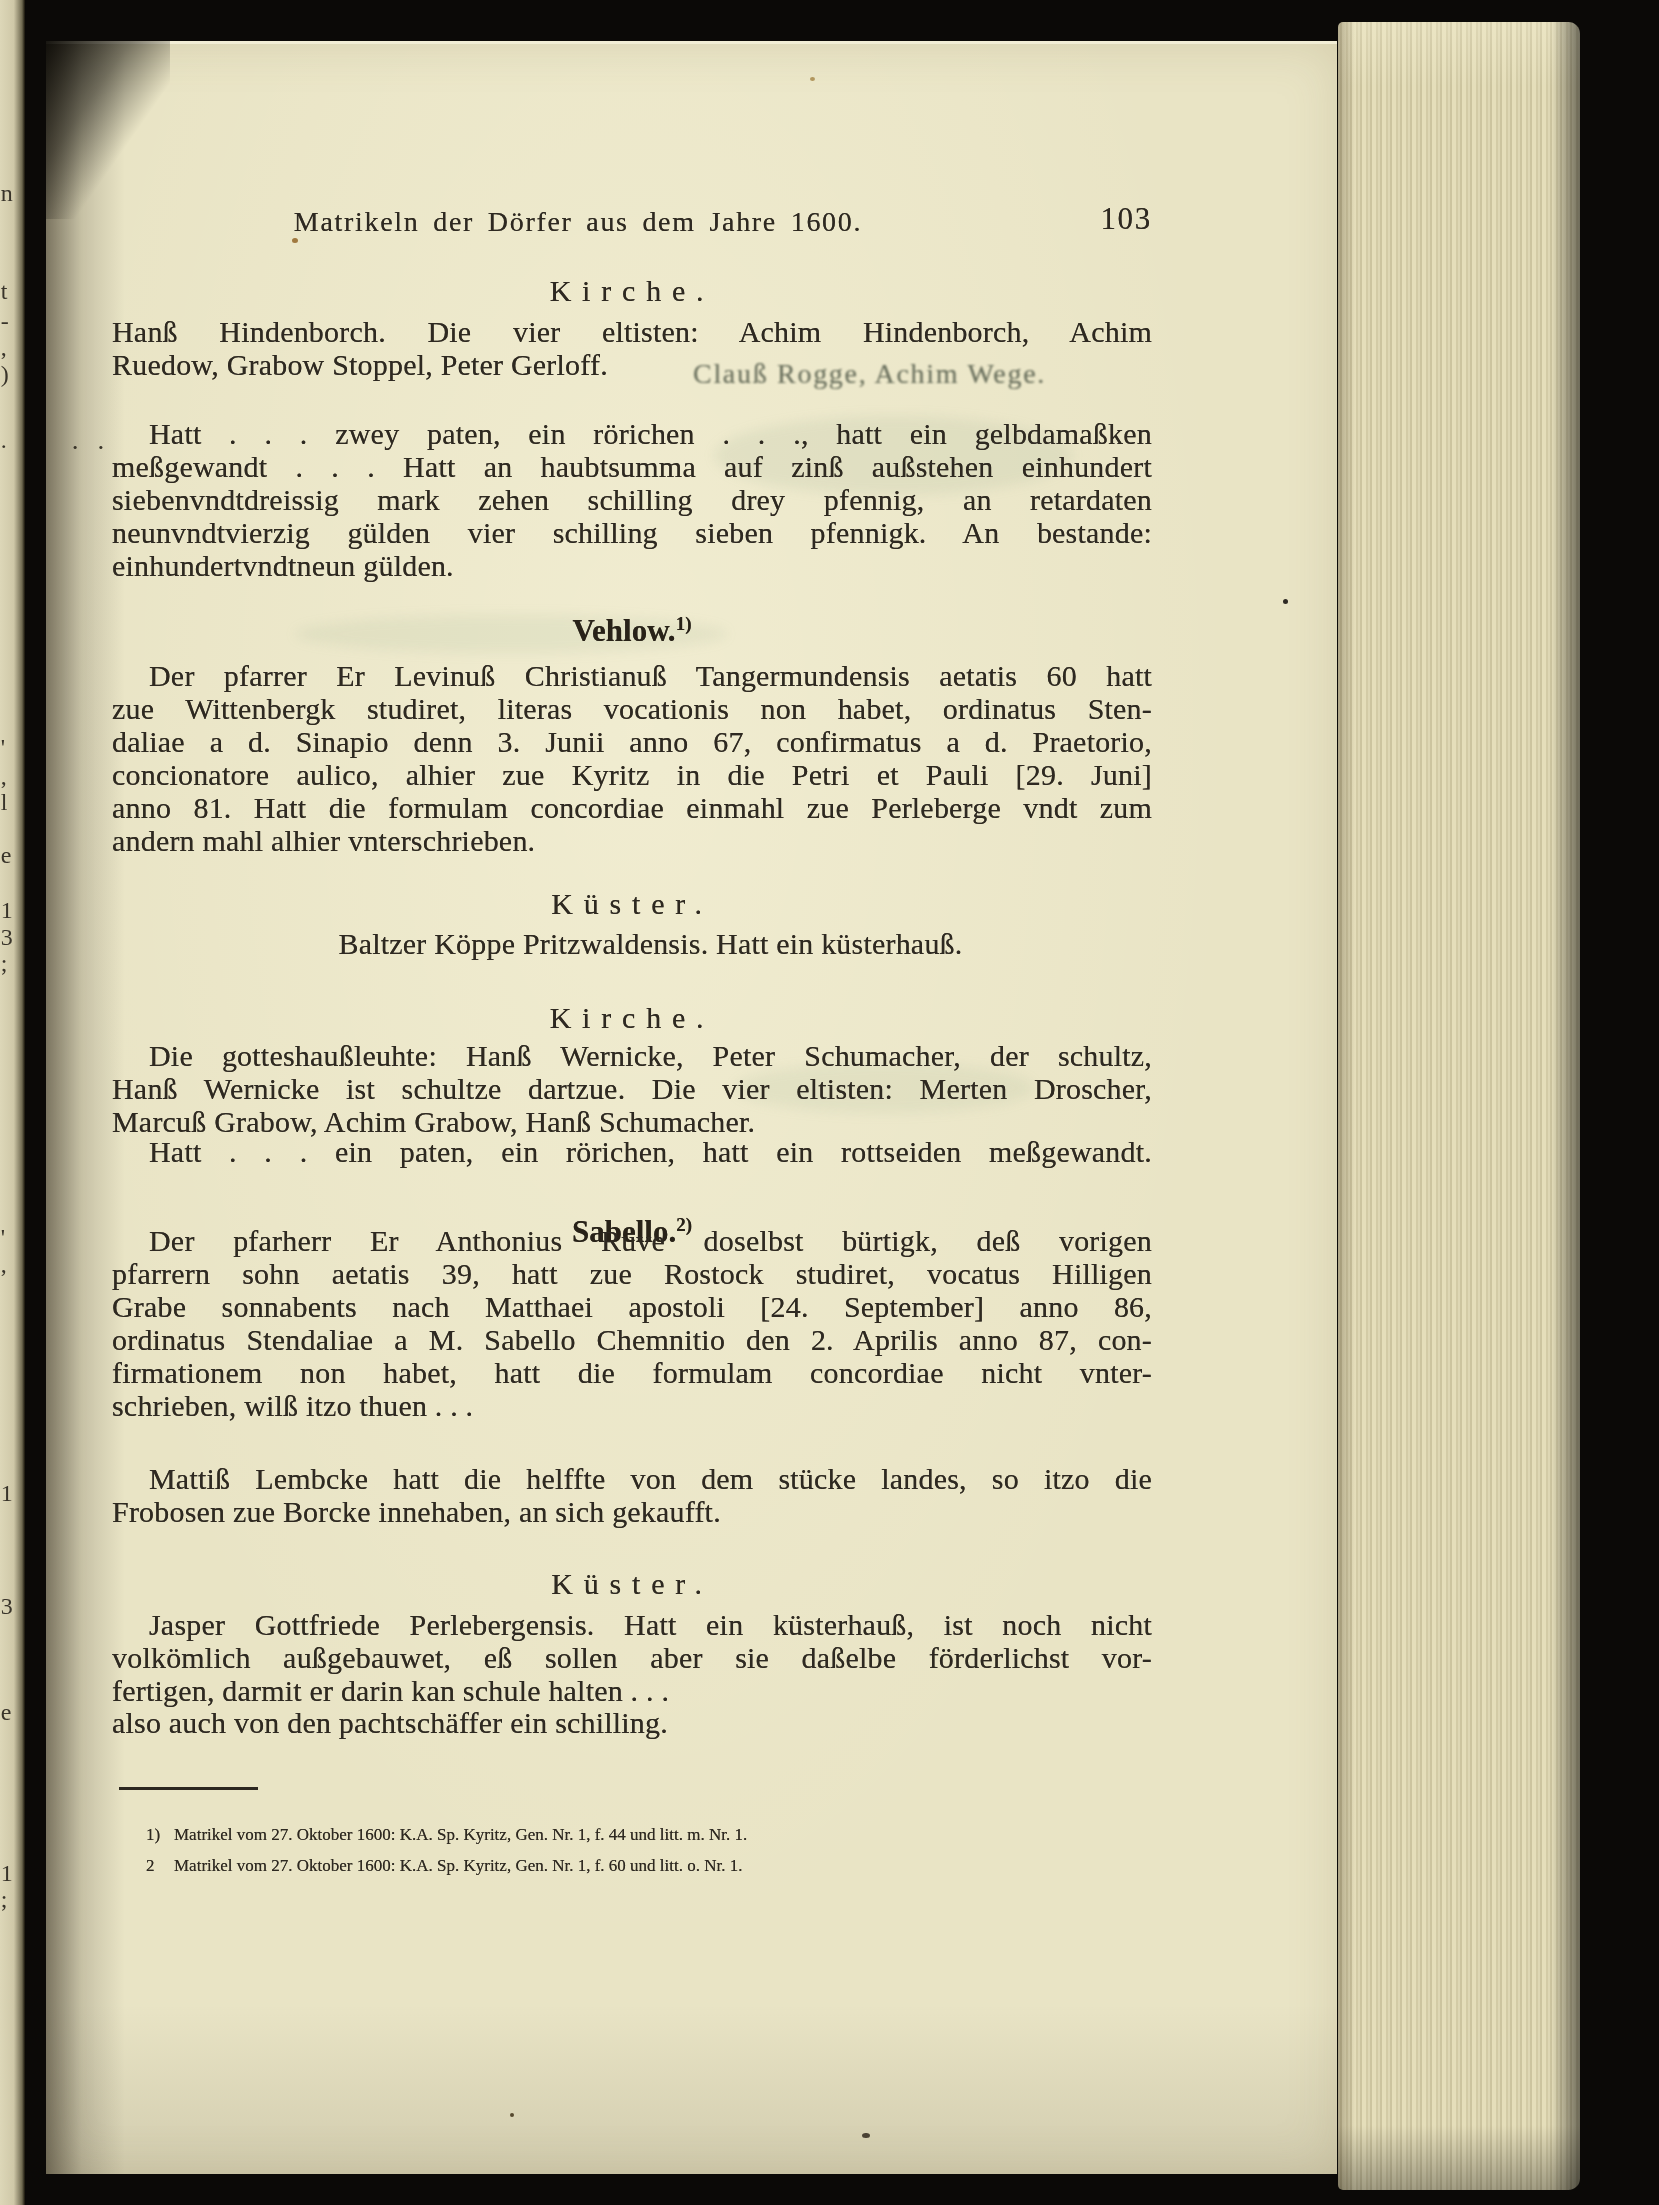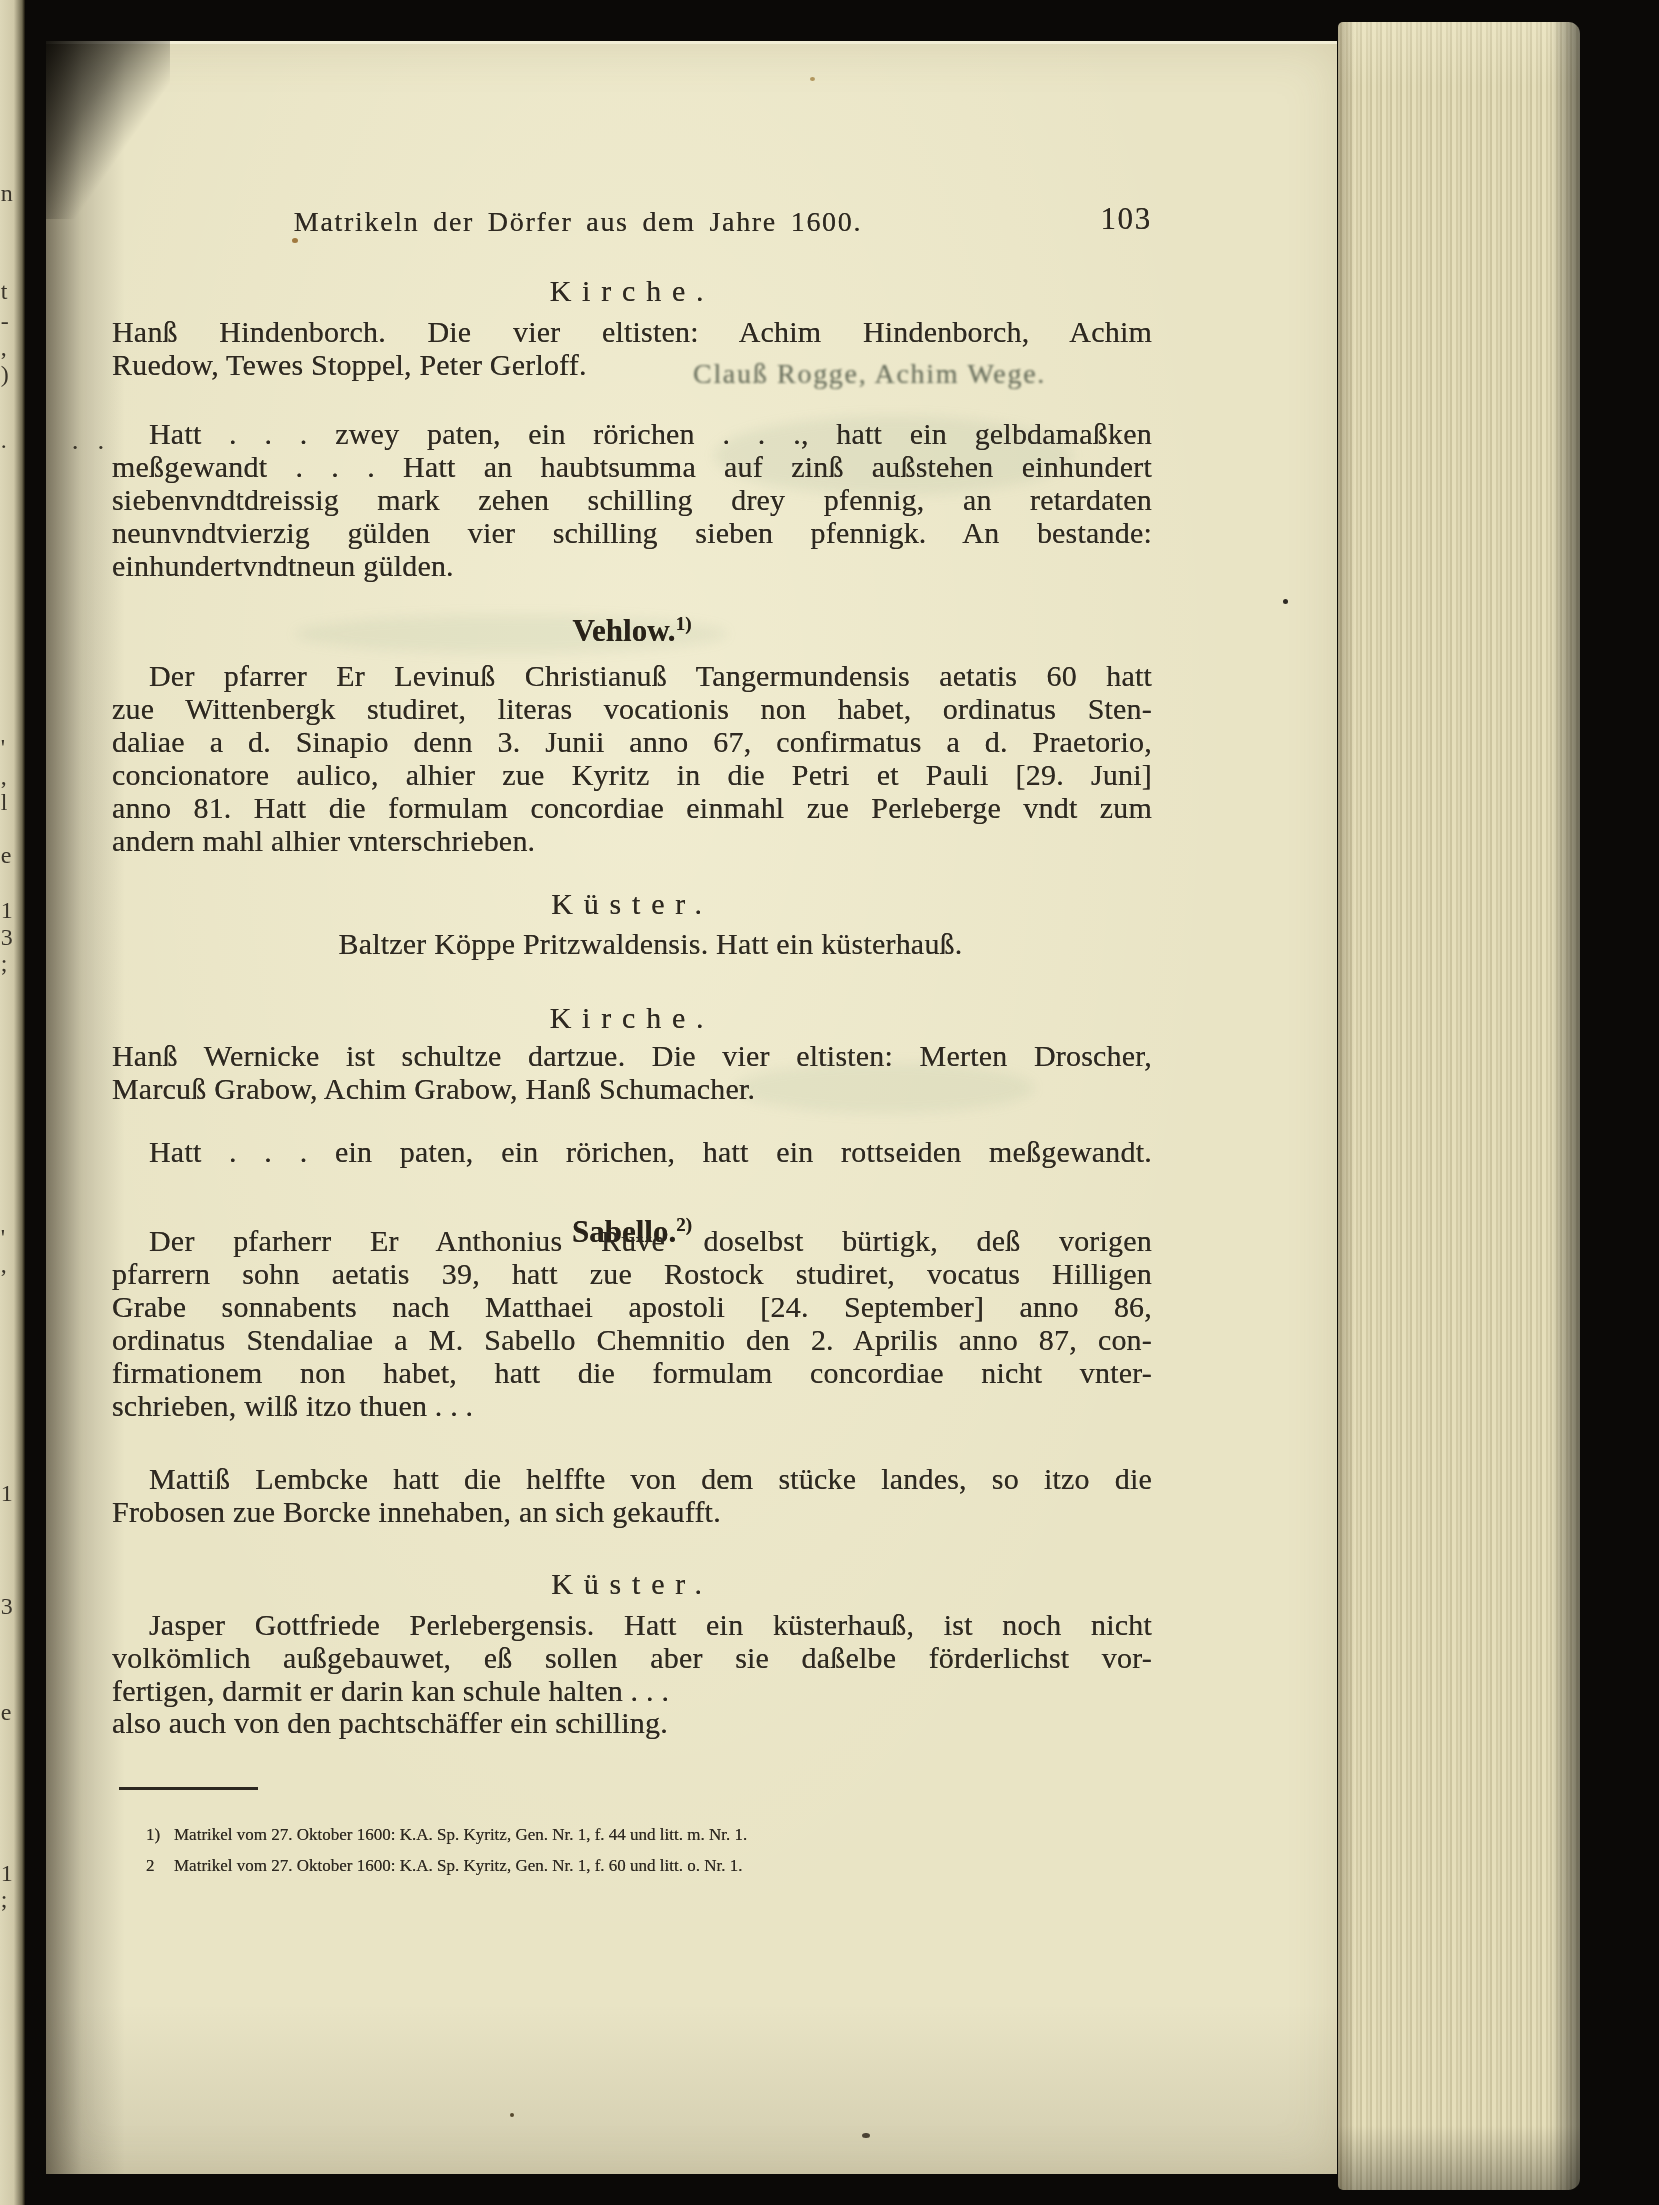--- a/index.html
+++ b/index.html
@@ -143,21 +143,21 @@
 
       <div class="blk header-row" style="top:159px">
         <div class="page-title">Matrikeln der Dörfer aus dem Jahre 1600.</div>
         <span class="page-number">103</span>
       </div>
 
       <div id="blocks">
           <div class="blk h-spaced" style="top: 229px;">Kirche.</div>
           <div class="blk para" style="top: 271px;">
             <div class="line just">Hanß Hindenborch. Die vier eltisten: Achim Hindenborch, Achim</div>
-            <div class="line">Ruedow, Tewes Stoppel, Peter Gerloff.</div>
+            <div class="line">Ruedow, Grabow Stoppel, Peter Gerloff.</div>
           </div>
           <div class="blk para" style="top: 373px;">
             <div class="line ind just">Hatt . . . zwey paten, ein rörichen . . ., hatt ein gelbdamaßken</div>
             <div class="line just">meßgewandt . . . Hatt an haubtsumma auf zinß außstehen einhundert</div>
             <div class="line just">siebenvndtdreissig mark zehen schilling drey pfennig, an retardaten</div>
             <div class="line just">neunvndtvierzig gülden vier schilling sieben pfennigk. An bestande:</div>
             <div class="line">einhundertvndtneun gülden.</div>
           </div>
           <div class="blk h-bold" style="top: 569px;"><span>Vehlow.</span><span class="sup">1)</span></div>
           <div class="blk para" style="top: 615px;">
@@ -167,20 +167,21 @@
             <div class="line just">concionatore aulico, alhier zue Kyritz in die Petri et Pauli [29. Juni]</div>
             <div class="line just">anno 81. Hatt die formulam concordiae einmahl zue Perleberge vndt zum</div>
             <div class="line">andern mahl alhier vnterschrieben.</div>
           </div>
           <div class="blk h-spaced" style="top: 842px;">Küster.</div>
           <div class="blk para" style="top: 883px;">
             <div class="line ind">Baltzer Köppe Pritzwaldensis. Hatt ein küsterhauß.</div>
           </div>
           <div class="blk h-spaced" style="top: 956px;">Kirche.</div>
           <div class="blk para" style="top: 995px;">
+            <div class="line ind just">Die gotteshaußleuhte: Hanß Wernicke, Peter Schumacher, der schultz,</div>
             <div class="line just">Hanß Wernicke ist schultze dartzue. Die vier eltisten: Merten Droscher,</div>
             <div class="line">Marcuß Grabow, Achim Grabow, Hanß Schumacher.</div>
           </div>
           <div class="blk para" style="top: 1091px;">
             <div class="line ind just">Hatt . . . ein paten, ein rörichen, hatt ein rottseiden meßgewandt.</div>
           </div>
           <div class="blk h-bold" style="top: 1170px;"><span>Sabello.</span><span class="sup">2)</span></div>
           <div class="blk para" style="top: 1180px;">
             <div class="line ind just">Der pfarherr Er Anthonius Ruve doselbst bürtigk, deß vorigen</div>
             <div class="line just">pfarrern sohn aetatis 39, hatt zue Rostock studiret, vocatus Hilligen</div>

